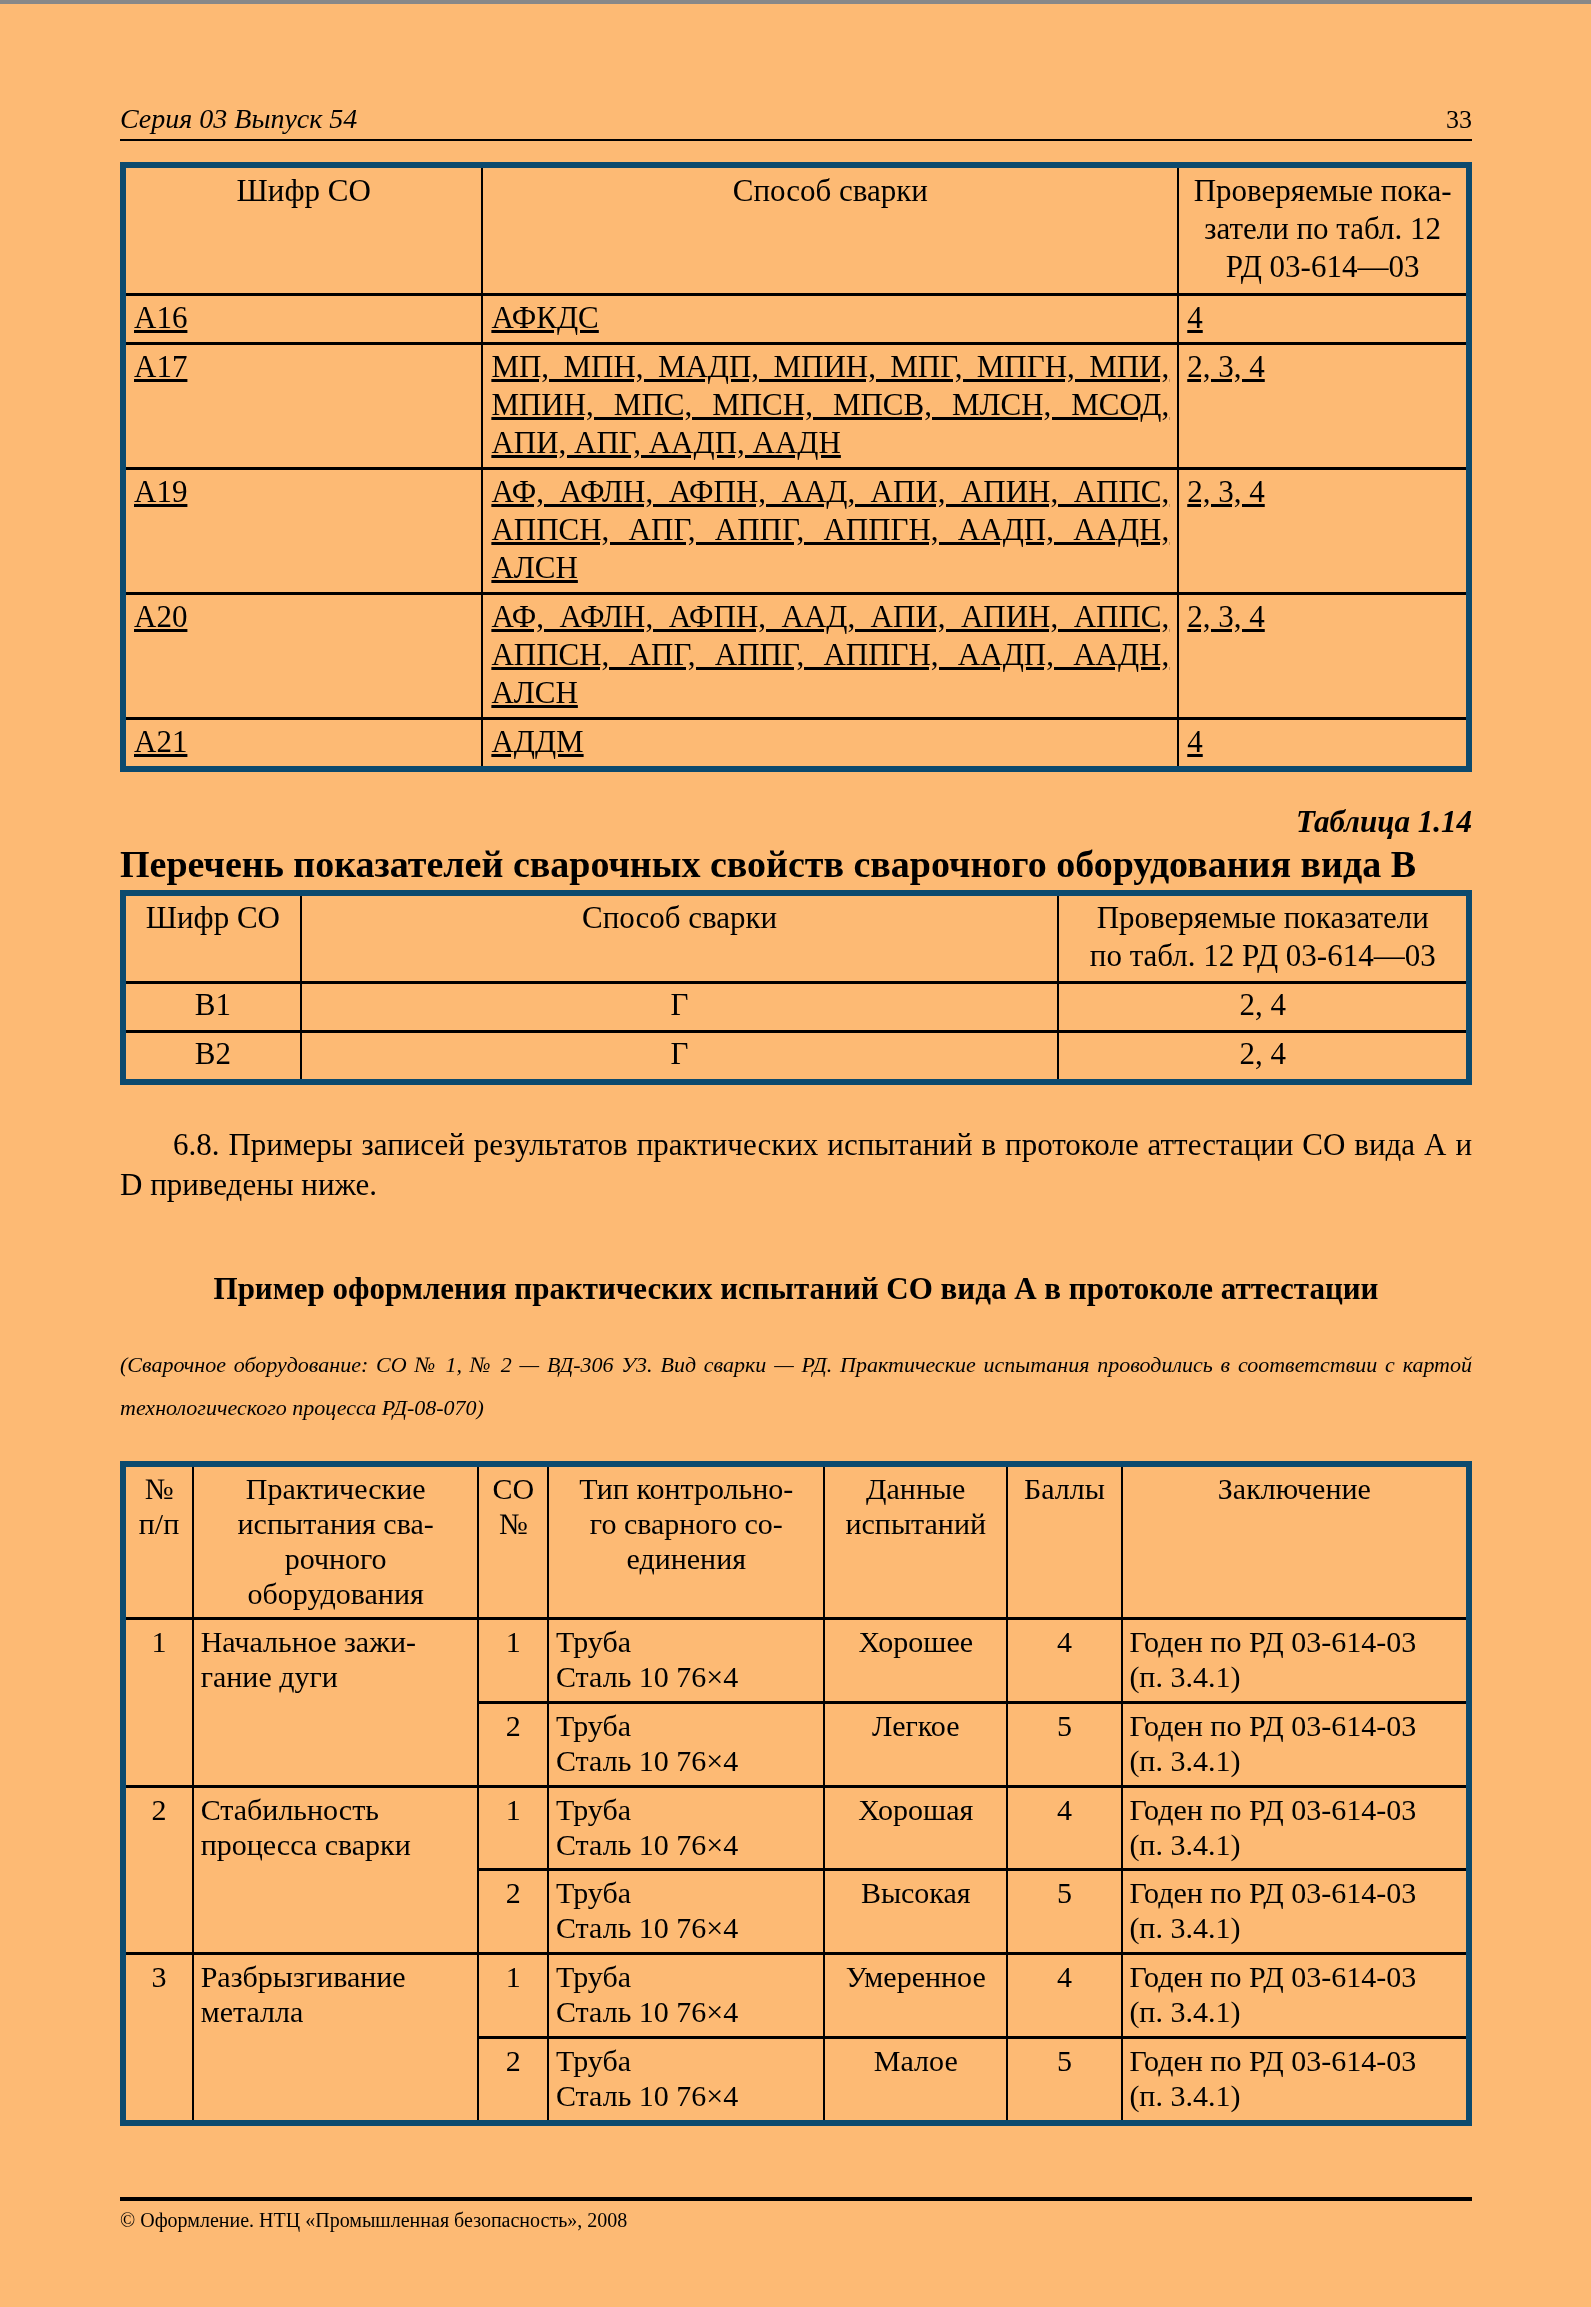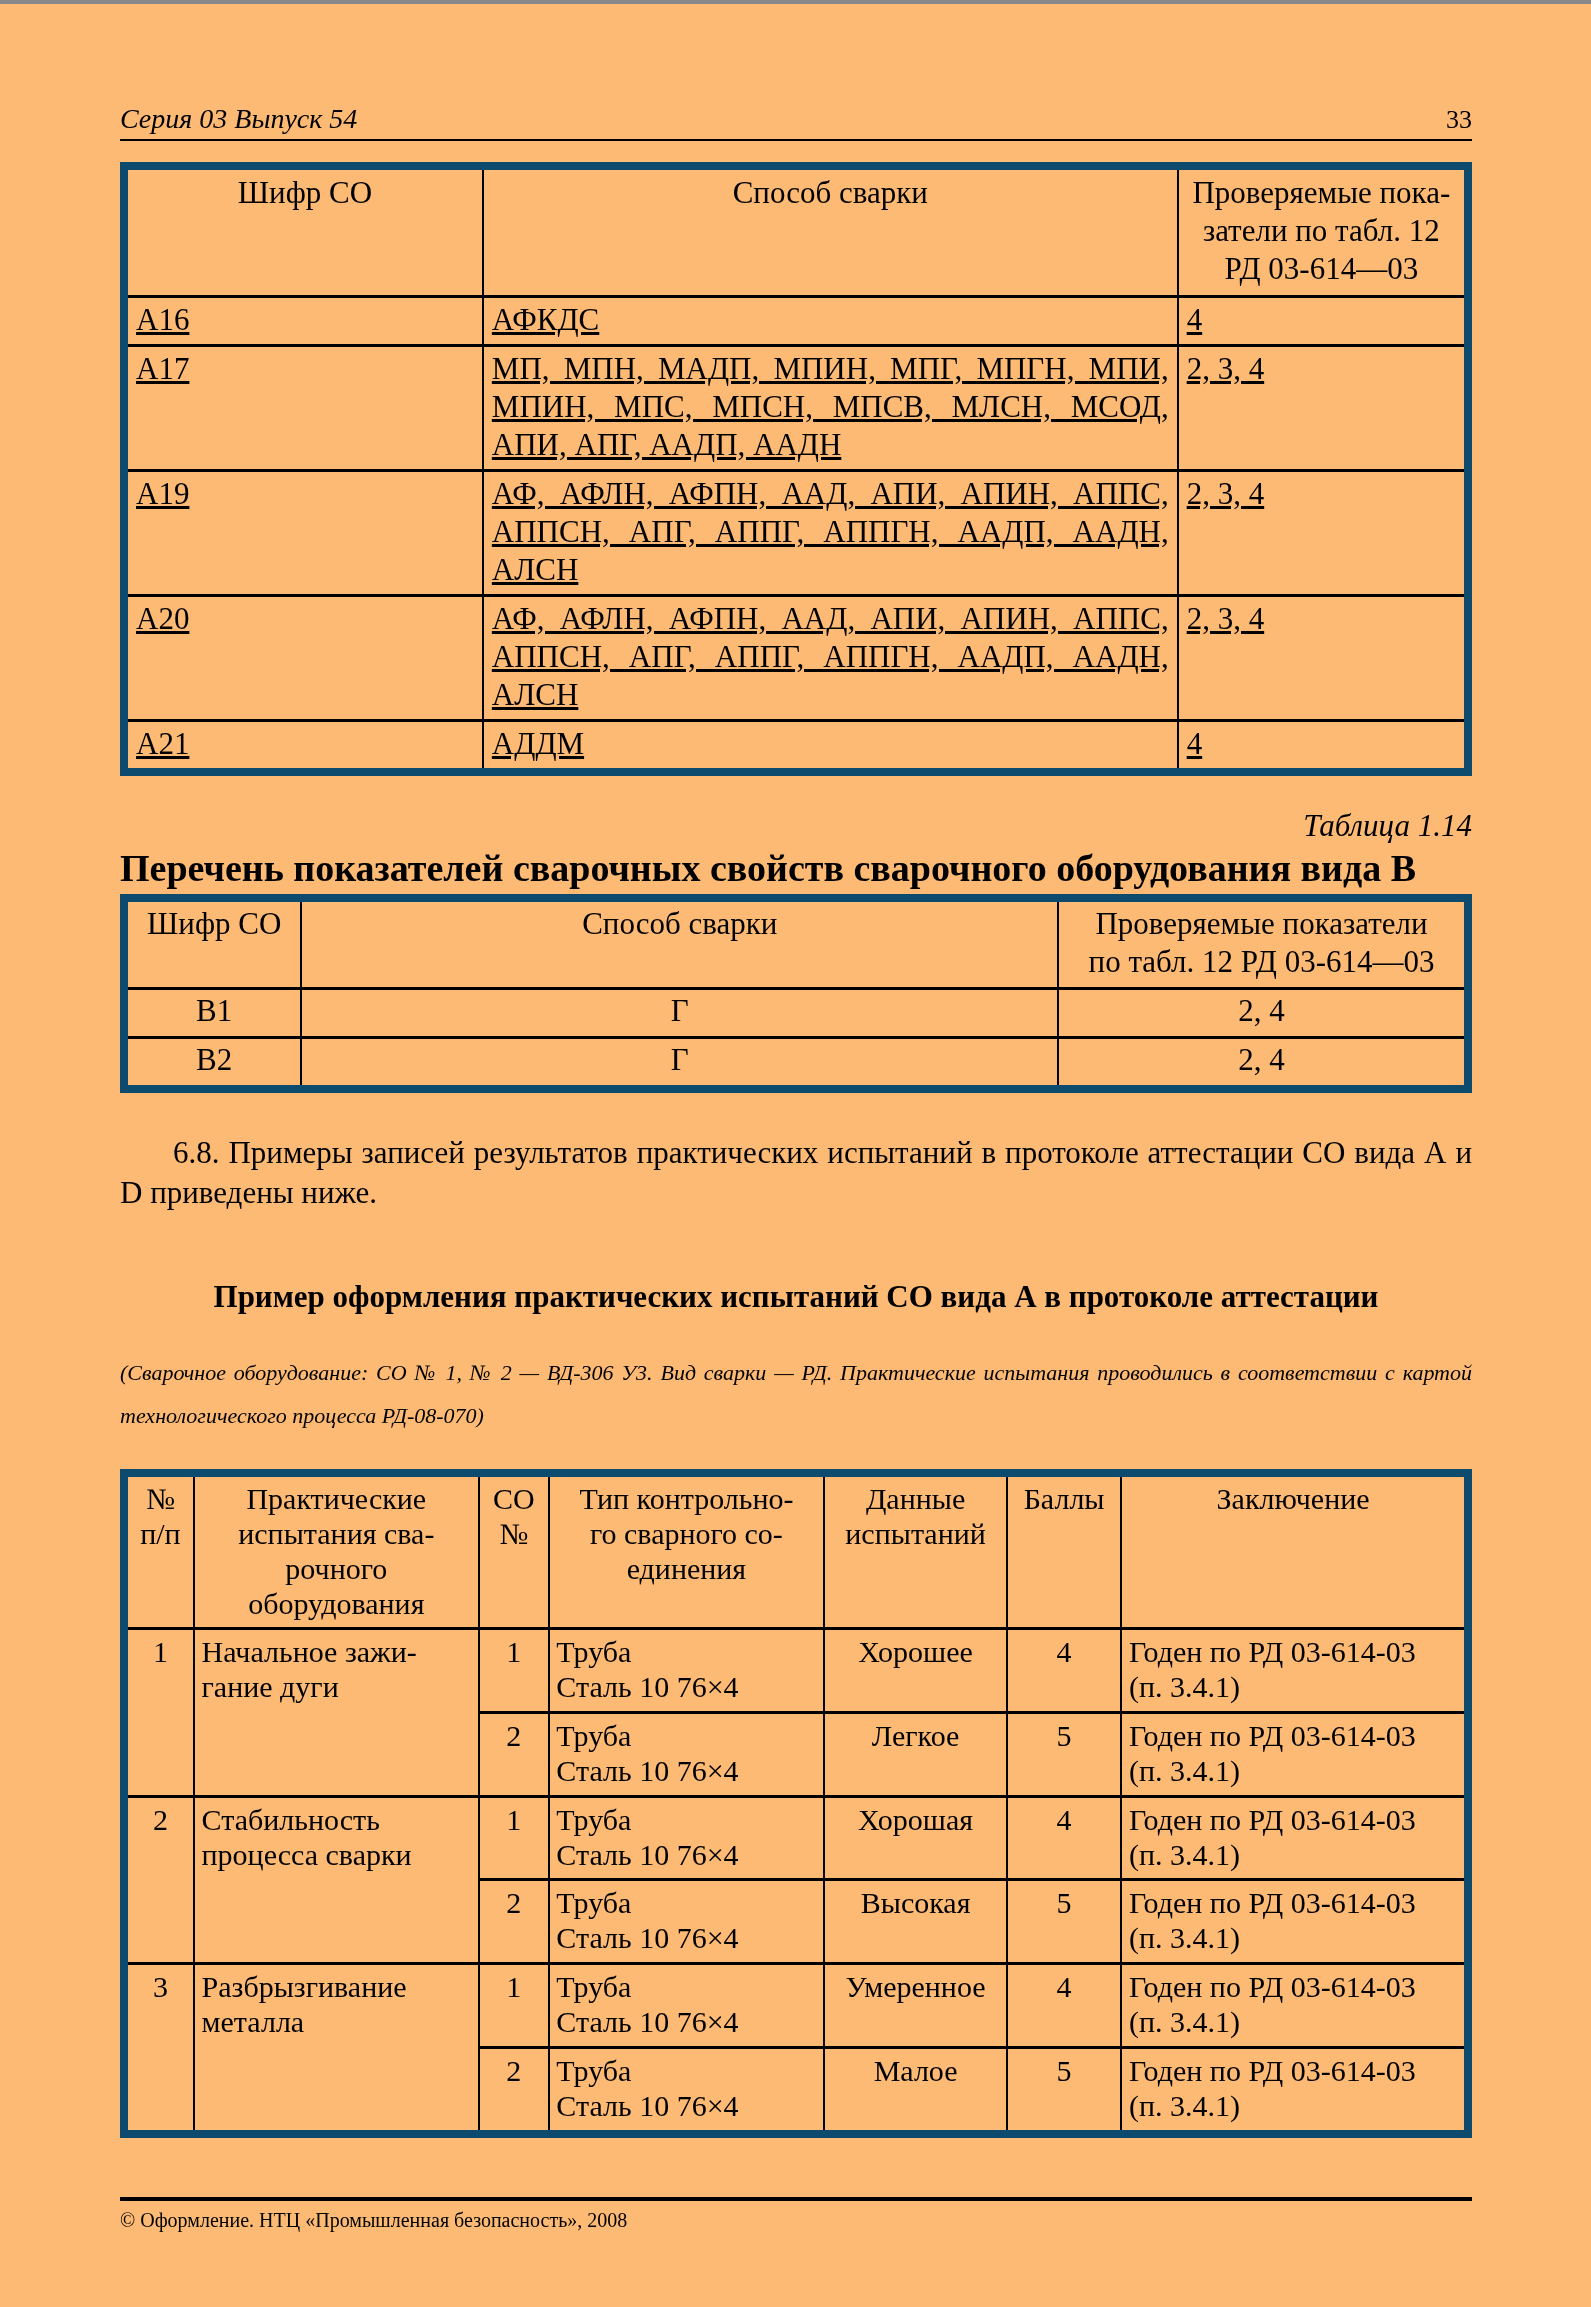--- a/index.html
+++ b/index.html
@@ -25,21 +25,21 @@
     padding-bottom: 4px;
   }
   .series-label { font-style: italic; font-size: 28px; line-height: 1.1; }
   .page-number  { font-size: 26px; line-height: 1.1; }
 
   
   table {
     width: 100%;
     border-collapse: collapse;
     table-layout: fixed;
-    border: 8px solid #0c4a6e;
+    border: 6px solid #0c4a6e;
   }
   th, td {
     border: 2px solid #000;
     border-top-width: 3.4px;
     border-bottom-width: 3.4px;
     vertical-align: top;
     white-space: pre-line;
     font-weight: normal;
     box-sizing: border-box;
   }
@@ -47,21 +47,21 @@
   
   .table-a { margin-top: 21.6px; font-size: 31px; line-height: 38px; }
   .table-a th { text-align: center; padding: 4px 6.7px 6.7px; }
   .table-a td { padding: 2.7px 8px 5.4px; text-align: left; text-decoration: underline; }
   .table-a td.methods { text-align: justify; text-align-last: left; }
 
   
   .tbl-caption {
     margin-top: 32px;
     text-align: right;
-    font-weight: normal;
+    font-weight: bold;
     font-style: italic;
     font-size: 31px;
     line-height: 35px;
   }
   .tbl-title {
     margin-top: 8px;
     text-align: left;
     font-weight: bold;
     font-size: 38px;
     line-height: 35px;

